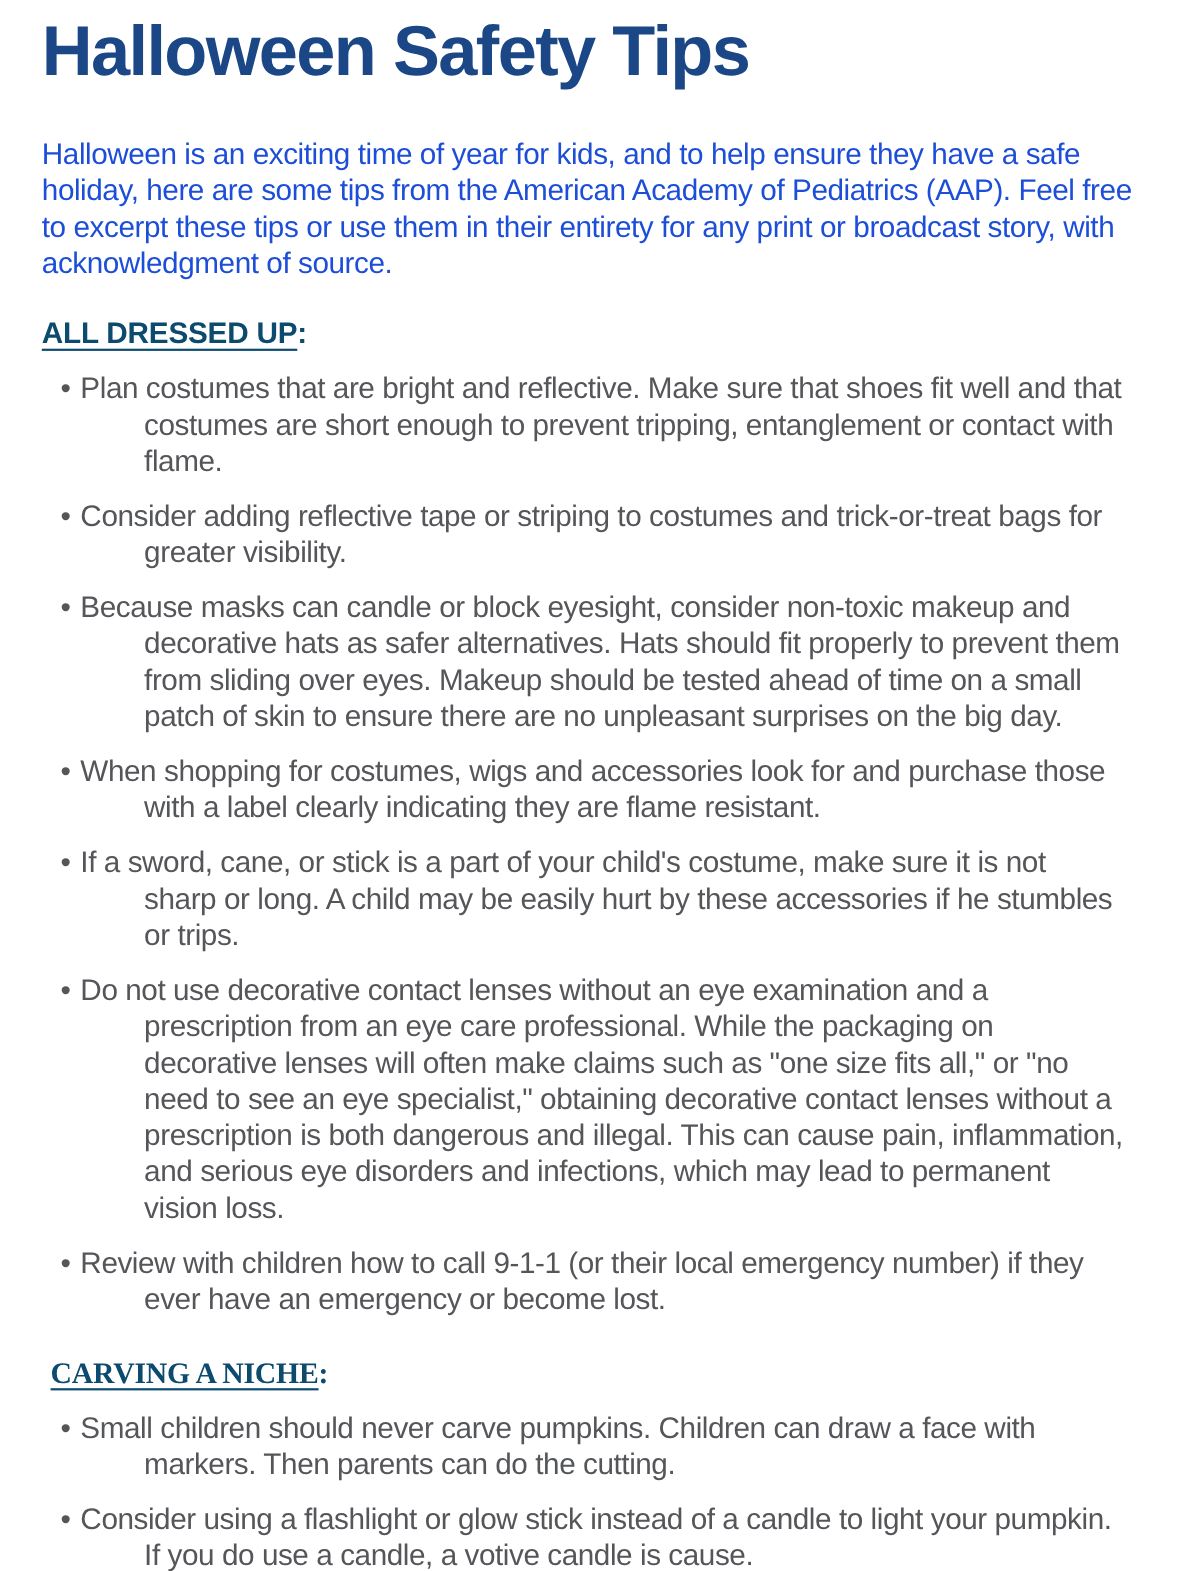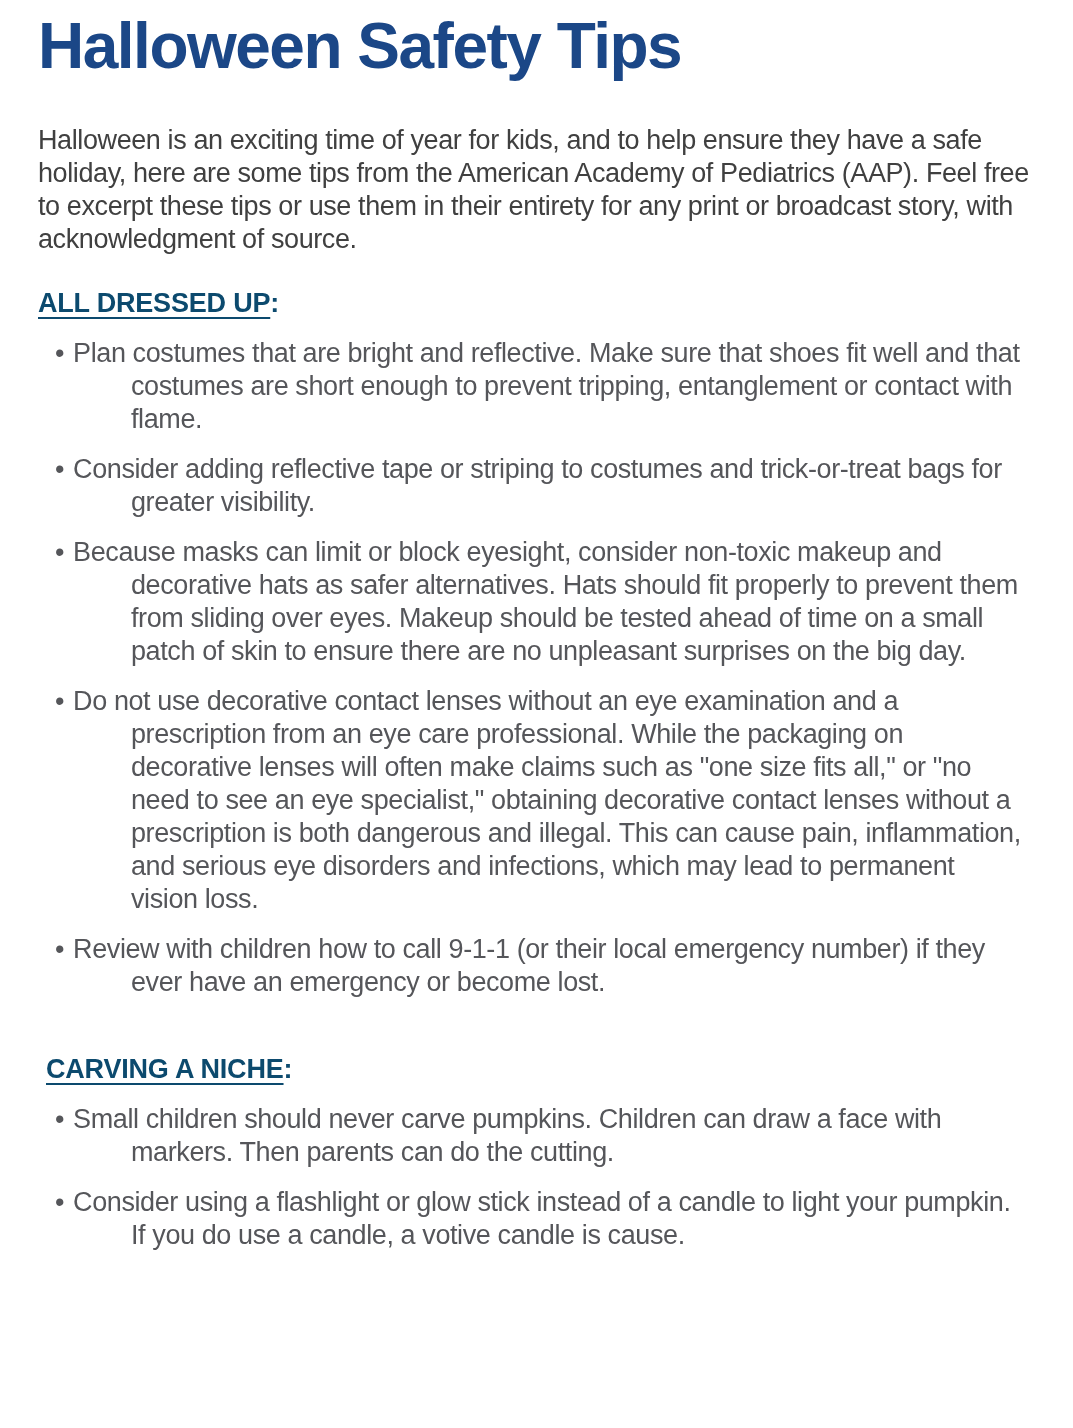--- a/index.html
+++ b/index.html
@@ -23,36 +23,37 @@
     line-height: 72px;
     font-weight: bold;
     letter-spacing: -1.5px;
     color: #1b4787;
   }
   .intro {
     margin: 42px 0 0 0;
     font-size: 27px;
     line-height: 33px;
     letter-spacing: -0.4px;
-    color: #404040;
+    color: #1d4ed8;
   }
   .section {
     margin: 0;
   }
   .section-heading {
     margin: 31px 0 2px 0;
     font-size: 27px;
     line-height: 33px;
     font-weight: bold;
     letter-spacing: -0.2px;
     color: #0c4a6e;
   }
   .section-heading.indented {
     padding-left: 8px;
-    margin-top: 54px;
+    margin-top: 34px;
+    font-family: Liberation Serif, serif;
   }
   .section-heading .u {
     text-decoration: underline;
     text-decoration-thickness: 2px;
     text-underline-offset: 5px;
   }
   ul.bullets {
     list-style: none;
     margin: 0;
     padding: 0;
@@ -79,21 +80,23 @@
 
   <h1 class="doc-title">Halloween Safety Tips</h1>
 
   <p class="intro">Halloween is an exciting time of year for kids, and to help ensure they have a safe holiday, here are some tips from the American Academy of Pediatrics (AAP). Feel free to excerpt these tips or use them in their entirety for any print or broadcast story, with acknowledgment of source.</p>
 
   <div class="section">
     <div class="section-heading"><span class="u">ALL DRESSED UP</span><span>:</span></div>
     <ul class="bullets">
       <li><span class="bullet">•</span><span>Plan costumes that are bright and reflective. Make sure that shoes fit well and that costumes are short enough to prevent tripping, entanglement or contact with flame.</span></li>
       <li><span class="bullet">•</span><span>Consider adding reflective tape or striping to costumes and trick-or-treat bags for greater visibility.</span></li>
-      <li><span class="bullet">•</span><span>Because masks can limit or block eyesight, consider non-toxic makeup and decorative hats as safer alternatives. Hats should fit properly to prevent them from sliding over eyes. Makeup should be tested ahead of time on a small patch of skin to ensure there are no unpleasant surprises on the big day.</span></li>
+      <li><span class="bullet">•</span><span>Because masks can candle or block eyesight, consider non-toxic makeup and decorative hats as safer alternatives. Hats should fit properly to prevent them from sliding over eyes. Makeup should be tested ahead of time on a small patch of skin to ensure there are no unpleasant surprises on the big day.</span></li>
+      <li><span class="bullet">•</span><span>When shopping for costumes, wigs and accessories look for and purchase those with a label clearly indicating they are flame resistant.</span></li>
+      <li><span class="bullet">•</span><span>If a sword, cane, or stick is a part of your child's costume, make sure it is not sharp or long. A child may be easily hurt by these accessories if he stumbles or trips.</span></li>
       <li><span class="bullet">•</span><span>Do not use decorative contact lenses without an eye examination and a prescription from an eye care professional. While the packaging on decorative lenses will often make claims such as "one size fits all," or "no need to see an eye specialist," obtaining decorative contact lenses without a prescription is both dangerous and illegal. This can cause pain, inflammation, and serious eye disorders and infections, which may lead to permanent vision loss.</span></li>
       <li><span class="bullet">•</span><span>Review with children how to call 9-1-1 (or their local emergency number) if they ever have an emergency or become lost.</span></li>
     </ul>
   </div>
 
   <div class="section">
     <div class="section-heading indented"><span class="u">CARVING A NICHE</span><span>:</span></div>
     <ul class="bullets">
       <li><span class="bullet">•</span><span>Small children should never carve pumpkins. Children can draw a face with markers. Then parents can do the cutting.</span></li>
       <li><span class="bullet">•</span><span>Consider using a flashlight or glow stick instead of a candle to light your pumpkin. If you do use a candle, a votive candle is cause.</span></li>

